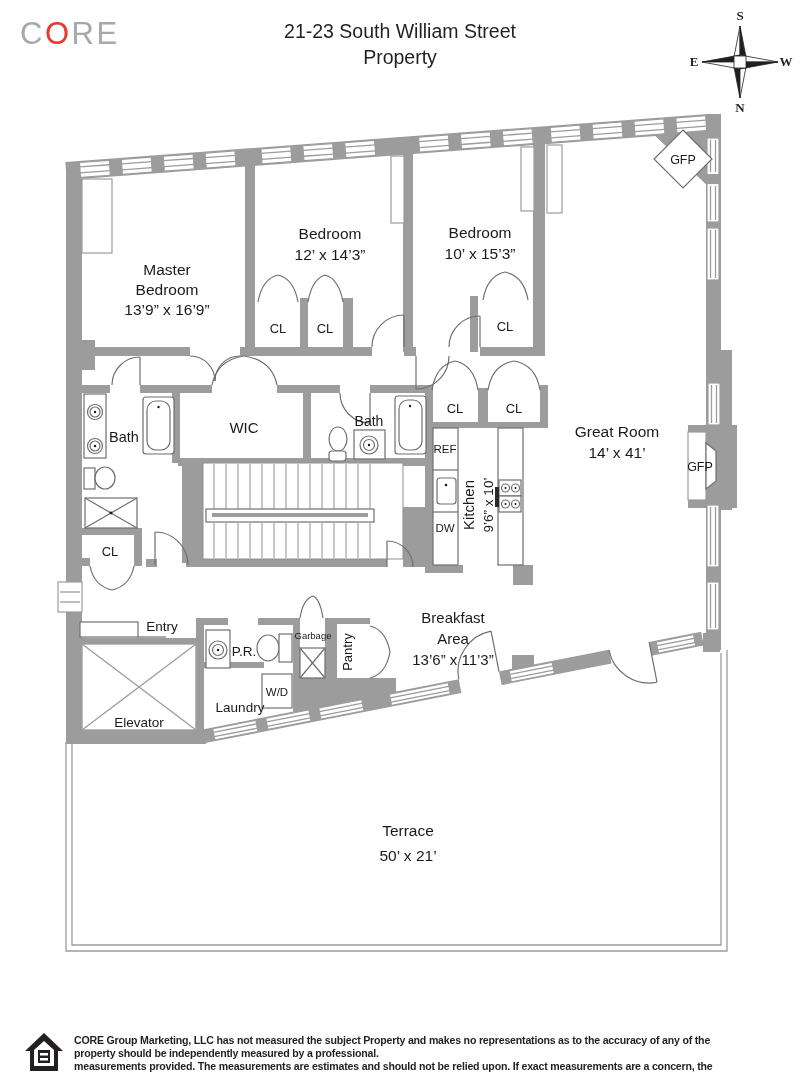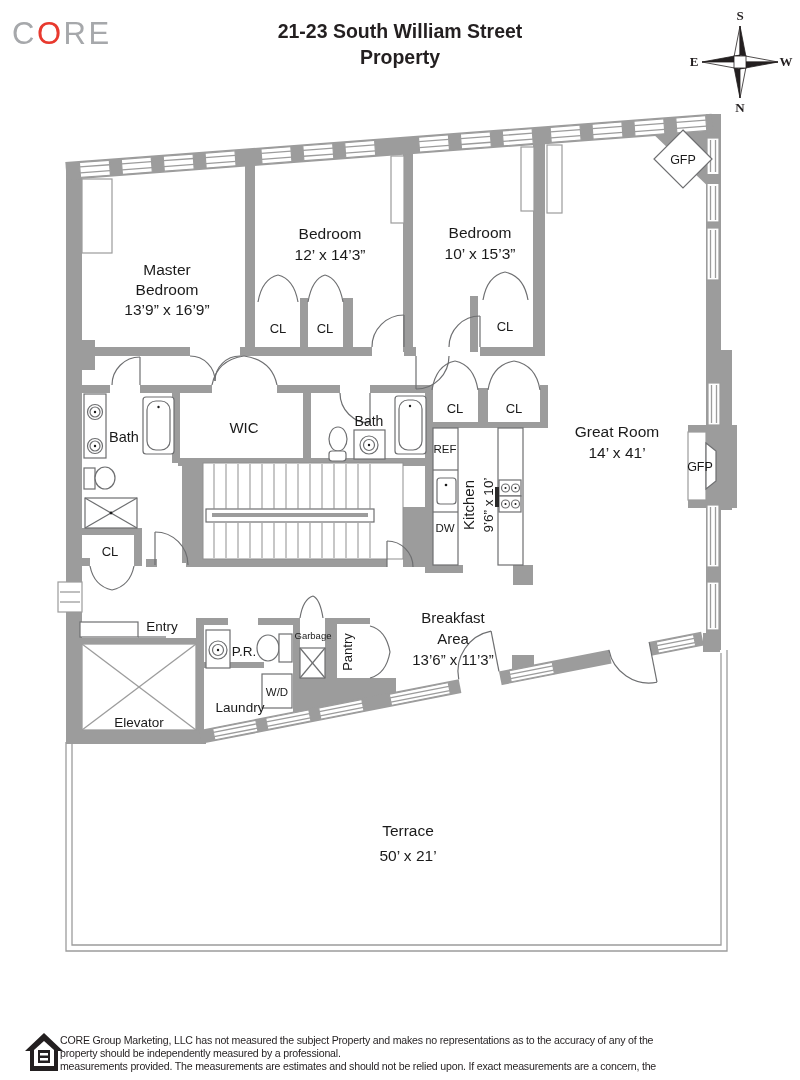--- a/index.html
+++ b/index.html
@@ -1,26 +1,26 @@
 <!DOCTYPE html>
 <html><head>
 <meta charset="utf-8">
 <style>
   html,body{margin:0;padding:0;background:#fff;}
   #page{position:relative;width:800px;height:1080px;background:#fff;overflow:hidden;
         font-family:"Liberation Sans",sans-serif;}
   
-  #logo{position:absolute;left:12px;top:16px;font-size:31px;letter-spacing:2.5px;
+  #logo{position:absolute;left:20px;top:16px;font-size:31px;letter-spacing:2.5px;
         font-family:"Liberation Sans",sans-serif;font-weight:400;color:#a6a8ab;}
   #logo .o{color:#e8392e;}
   #title{position:absolute;left:0;top:18px;width:800px;text-align:center;color:#231f20;
-         font-size:19.5px;line-height:26px;font-weight:700;}
+         font-size:19.5px;line-height:26px;font-weight:400;}
   
-  #footer-text{position:absolute;left:60px;top:1034px;width:660px;color:#231f20;
-         font-size:10.6px;line-height:13px;font-weight:normal;letter-spacing:-0.2px;}
+  #footer-text{position:absolute;left:74px;top:1034px;width:660px;color:#231f20;
+         font-size:10.6px;line-height:13px;font-weight:bold;letter-spacing:-0.2px;}
   
   .wall{fill:#9c9c9c;stroke:none;}
   .win{fill:#ffffff;stroke:#9c9c9c;stroke-width:1.2;}
   .fx{fill:#ffffff;stroke:#6e6f71;stroke-width:1.2;}
   .ln{stroke:#6e6f71;stroke-width:1.2;fill:none;}
   .thin{stroke:#9c9c9c;stroke-width:1.3;fill:none;}
   .tread{stroke:#8f8f8f;stroke-width:1;}
   .lbl{font-family:"Liberation Sans",sans-serif;fill:#1a1a1a;}
   .compass-black{fill:#231f20;stroke:#231f20;stroke-width:0.8;}
   .compass-white{fill:#ffffff;stroke:#231f20;stroke-width:0.8;}

